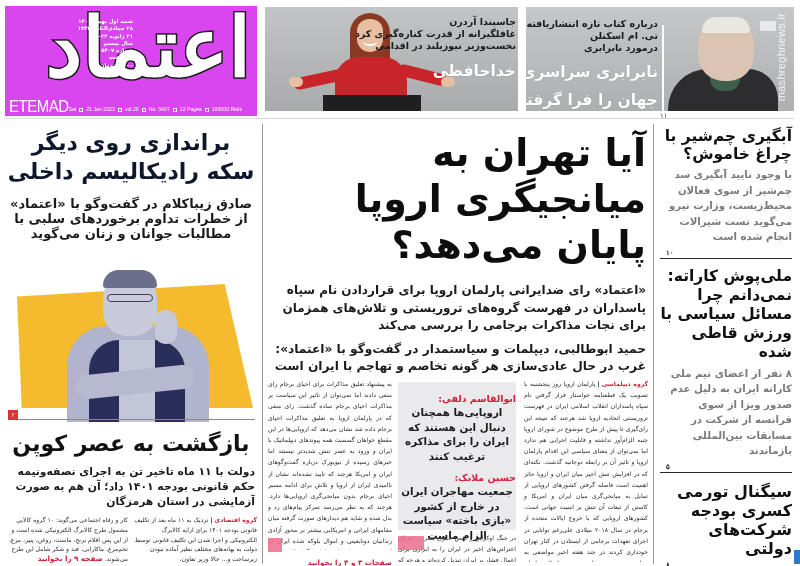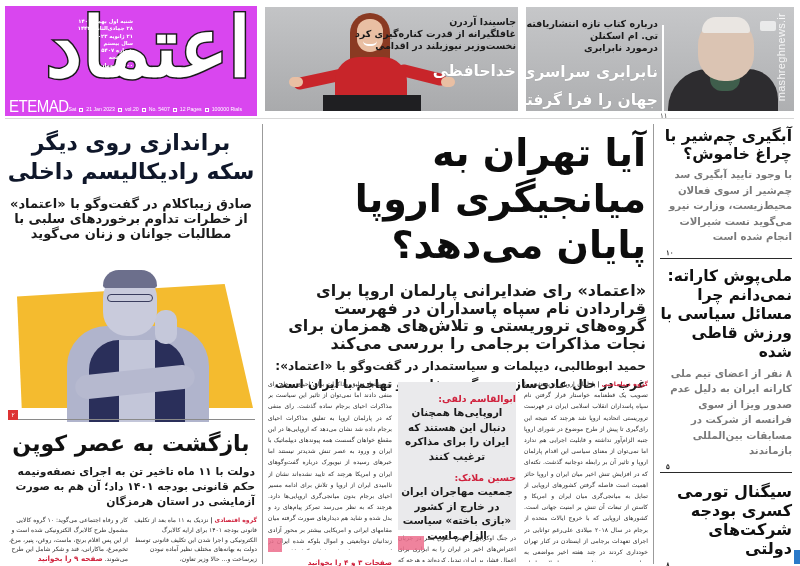--- a/index.html
+++ b/index.html
@@ -74,21 +74,21 @@
   .sb-page { position: absolute; left: 6px; bottom: 1px; font-size: 7px; font-family: "Liberation Sans", sans-serif; font-weight: bold; color: #222; direction: ltr; }
   .sb-story.s1 .sb-title { margin-top: 3px; }
   .sb-story.s2 { margin-top: 8px; }
   .sb-story.s2 .sb-title { font-size: 15.5px; line-height: 19px; }
   .sb-story.s3 { margin-top: 9px; }
   .sb-story.s3 .sb-title { font-size: 16px; line-height: 19px; }
 
   
   .main { position: absolute; left: 268px; top: 124px; width: 380px; direction: rtl; text-align: right; }
   .main-headline { font-size: 38px; font-weight: 900; line-height: 46px; letter-spacing: -1px; color: #0d0d0d; margin-top: 6px; padding-right: 2px; }
-  .main-deck { margin-top: 14px; font-size: 16px; line-height: 17.5px; font-weight: bold; color: #1b1b1b; padding-right: 2px; }
+  .main-deck { margin-top: 14px; font-size: 12px; line-height: 17.5px; font-weight: bold; color: #1b1b1b; padding-right: 2px; }
   .main-deck2 { margin-top: 6px; font-size: 12.2px; line-height: 17.5px; font-weight: bold; color: #1b1b1b; padding-right: 2px; }
 
   .main-cols { position: absolute; left: 268px; top: 378px; width: 380px; height: 184px; }
   .col-text { position: absolute; font-size: 6.1px; line-height: 11.2px; color: #2c2c2c; text-align: justify; text-align-last: right; direction: rtl; overflow: hidden; }
   .col-right { right: 0; top: 0; width: 124px; height: 184px; }
   .col-left { left: 0; top: 0; width: 124px; height: 172px; }
   .col-middle-tail { left: 130px; top: 154px; width: 118px; height: 30px; }
   .col-right .kicker, .col-econ .kicker { color: #d0223d; font-weight: bold; }
   .pipe { color: #222; font-weight: bold; padding: 0 2px; }
   .continue-link { color: #d0223d; font-weight: bold; font-size: 7.2px; }

